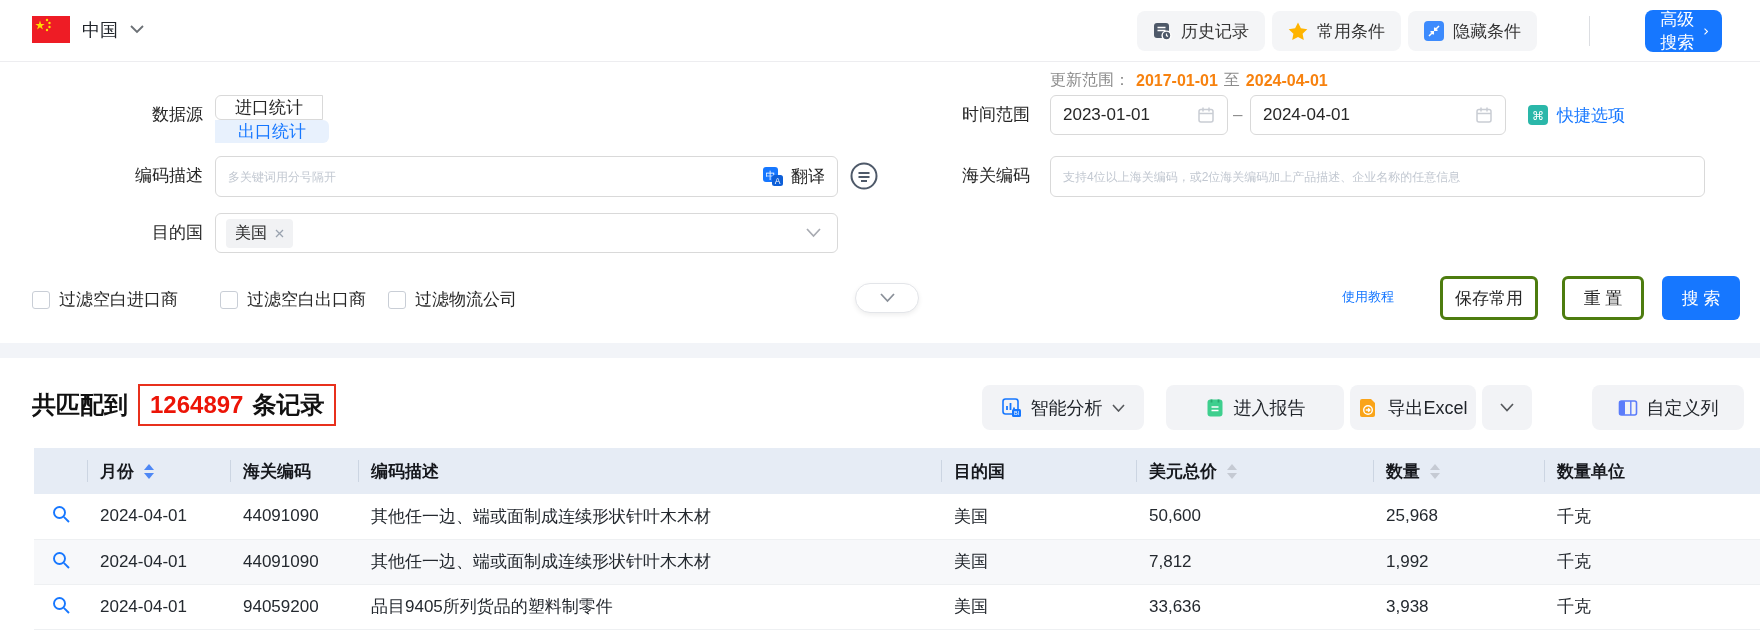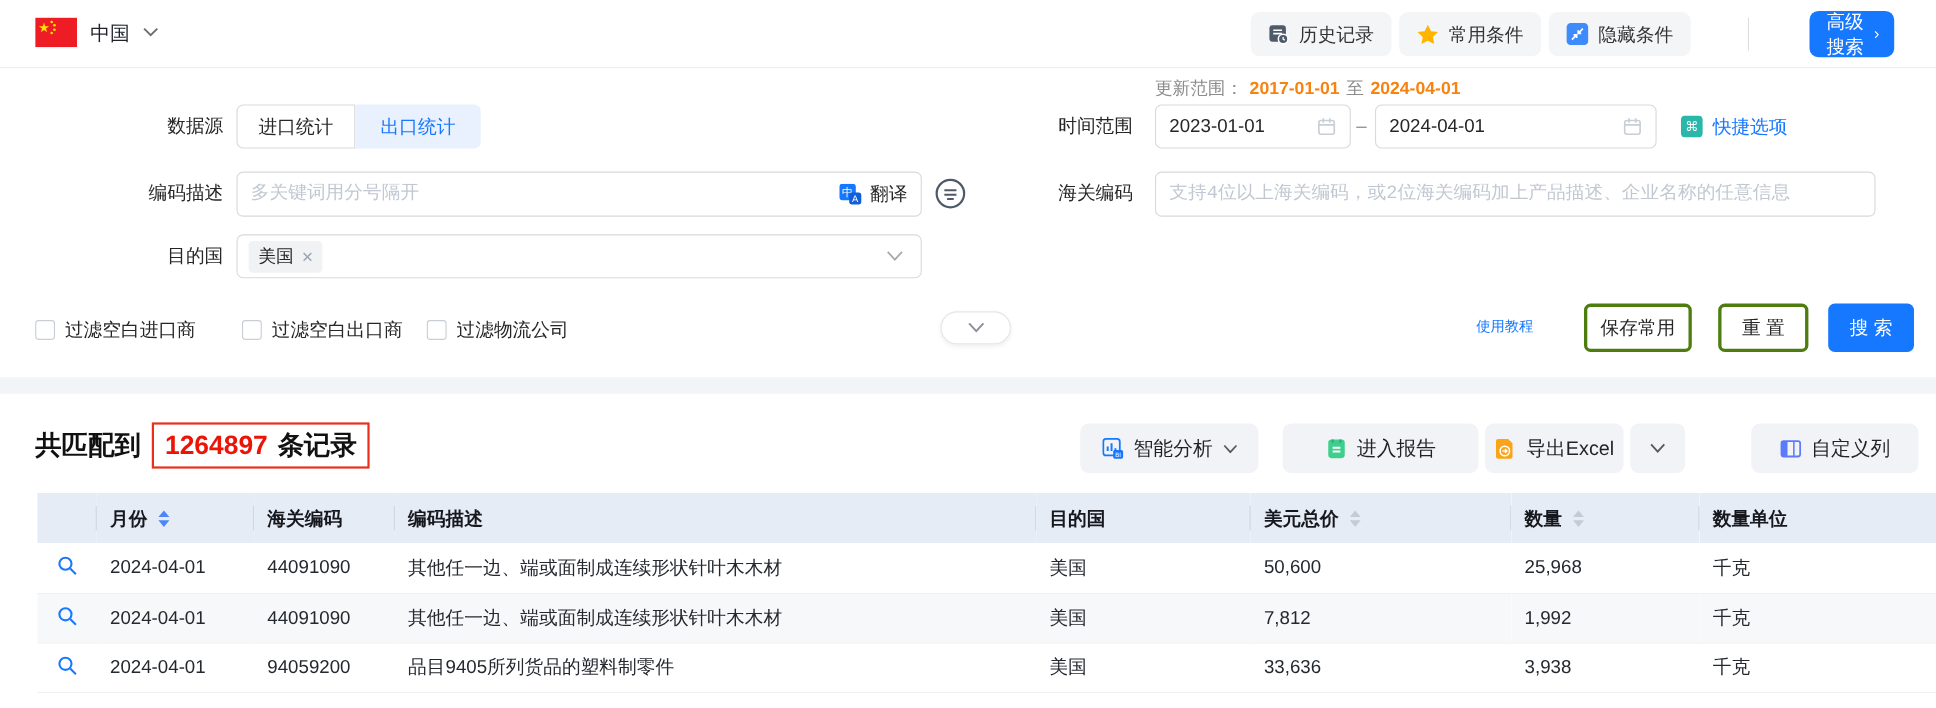--- a/index.html
+++ b/index.html
@@ -19,38 +19,38 @@
   .vdivider { width:1px; background:#dcdee2; }
   .adv-btn { display:flex; align-items:center; justify-content:center; gap:8px; height:42px;
              background:#1677ff; color:#fff; border:none; border-radius:8px; font-size:17px;
              padding:0 14px; cursor:pointer; font-family:inherit; }
 
   
   .flabel { font-size:17px; color:#262626; text-align:right; line-height:40px; width:84px; }
   .update-line { font-size:16px; color:#8c8c8c; display:flex; gap:6px; align-items:center; }
   .update-line b { color:#f7820f; font-weight:700; }
 
-  .segmented { display:flex; height:40px; }
+  .segmented { display:flex; height:22px;flex-direction:column; }
   .seg { display:flex; align-items:center; justify-content:center; font-size:17px; cursor:pointer; }
   .seg.import { width:108px; background:#fff; border:1px solid #d9d9d9; border-radius:6px 0 0 6px; color:#262626; }
   .seg.export { width:114px; background:#e8f1fd; border-radius:0 6px 6px 0; color:#1677ff; }
 
   .date-input { height:40px; border:1px solid #d9d9d9; border-radius:6px; background:#fff;
                 display:flex; align-items:center; padding:0 12px; }
   .date-input input { border:none; outline:none; flex:1; font-size:17px; color:#262626;
                       font-family:inherit; min-width:0; background:transparent; }
   .range-dash { line-height:40px; color:#8c8c8c; font-size:17px; }
 
   .quick { display:flex; align-items:center; gap:9px; height:40px; cursor:pointer; }
   .quick span { color:#1677ff; font-size:17px; }
 
   .input-like { height:41px; border:1px solid #d9d9d9; border-radius:6px; background:#fff;
                 display:flex; align-items:center; padding:0 12px; }
-  .input-like input { border:none; outline:none; flex:1; font-size:17px; color:#262626;
-                      font-family:Liberation Mono, monospace; min-width:0; background:transparent; }
+  .input-like input { border:none; outline:none; flex:1; font-size:12px; color:#262626;
+                      font-family:Liberation Sans, sans-serif; min-width:0; background:transparent; }
   input::placeholder { color:#c2c8d1; }
   .translate-btn { display:flex; align-items:center; gap:7px; border:none; background:transparent;
                    font-size:17px; color:#262626; cursor:pointer; font-family:inherit; }
 
   .select-like { height:40px; border:1px solid #d9d9d9; border-radius:6px; background:#fff;
                  display:flex; align-items:center; padding:0 40px 0 10px; position:relative; cursor:pointer; }
   .tag { display:inline-flex; align-items:center; gap:8px; background:#f1f2f4; border-radius:4px;
          padding:4px 9px; font-size:16px; color:#262626; }
   .select-chevron { position:absolute; right:16px; top:14px; }
 

